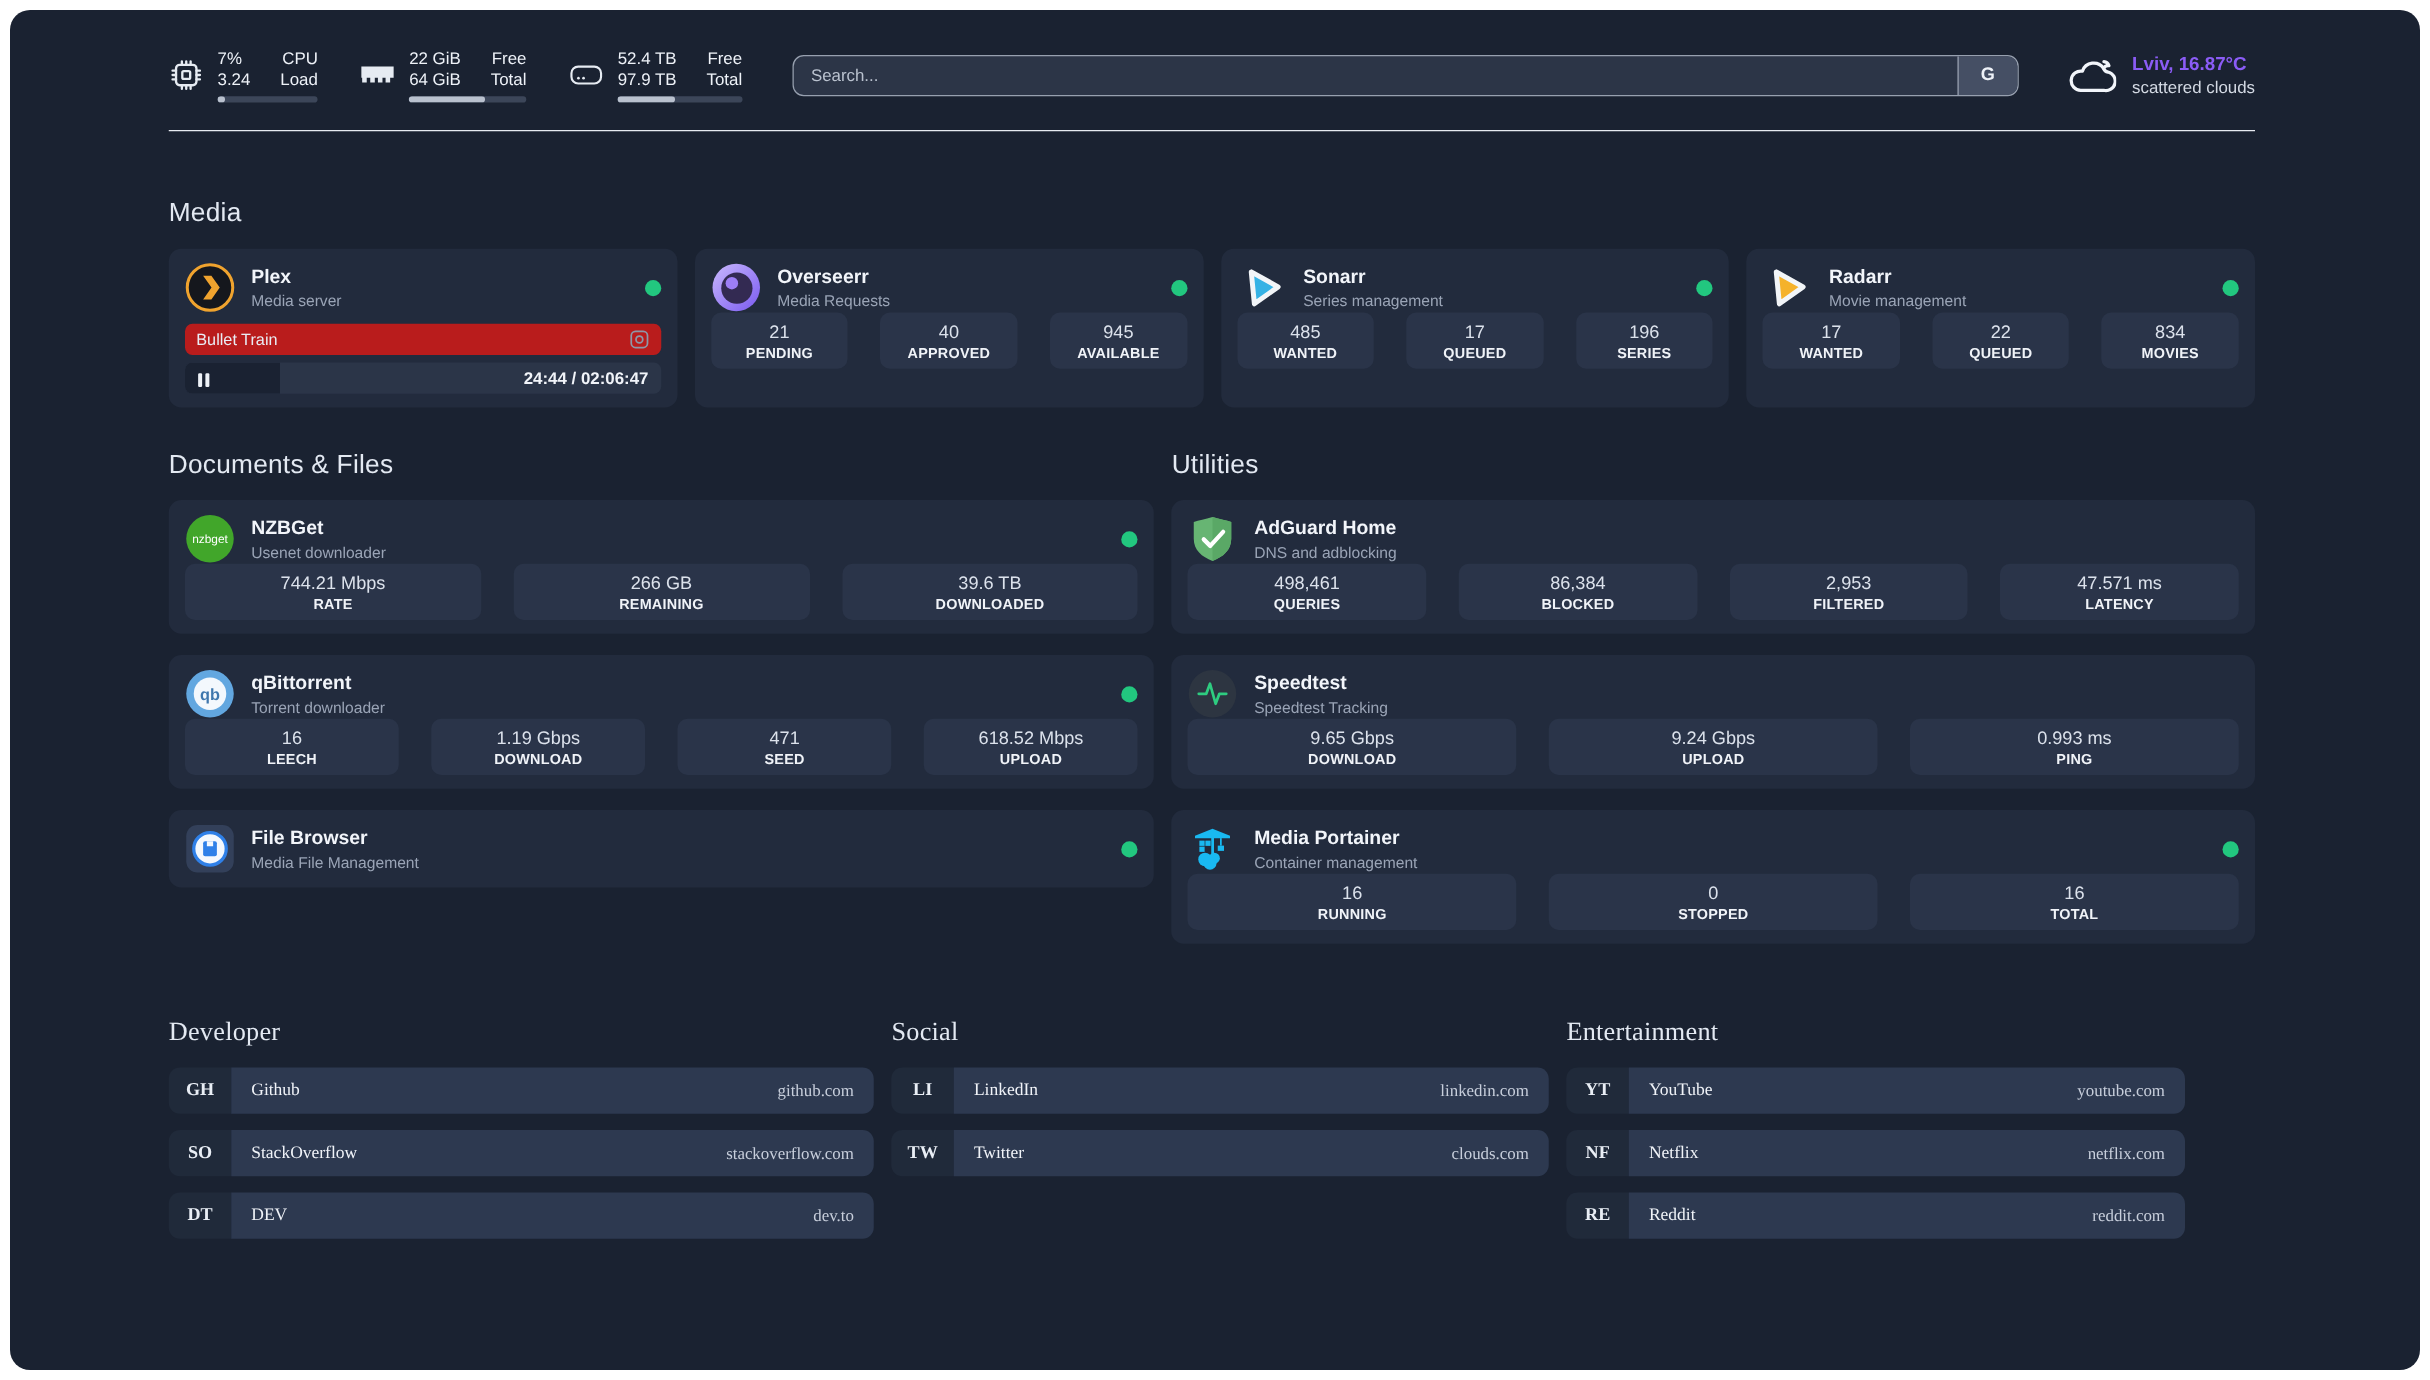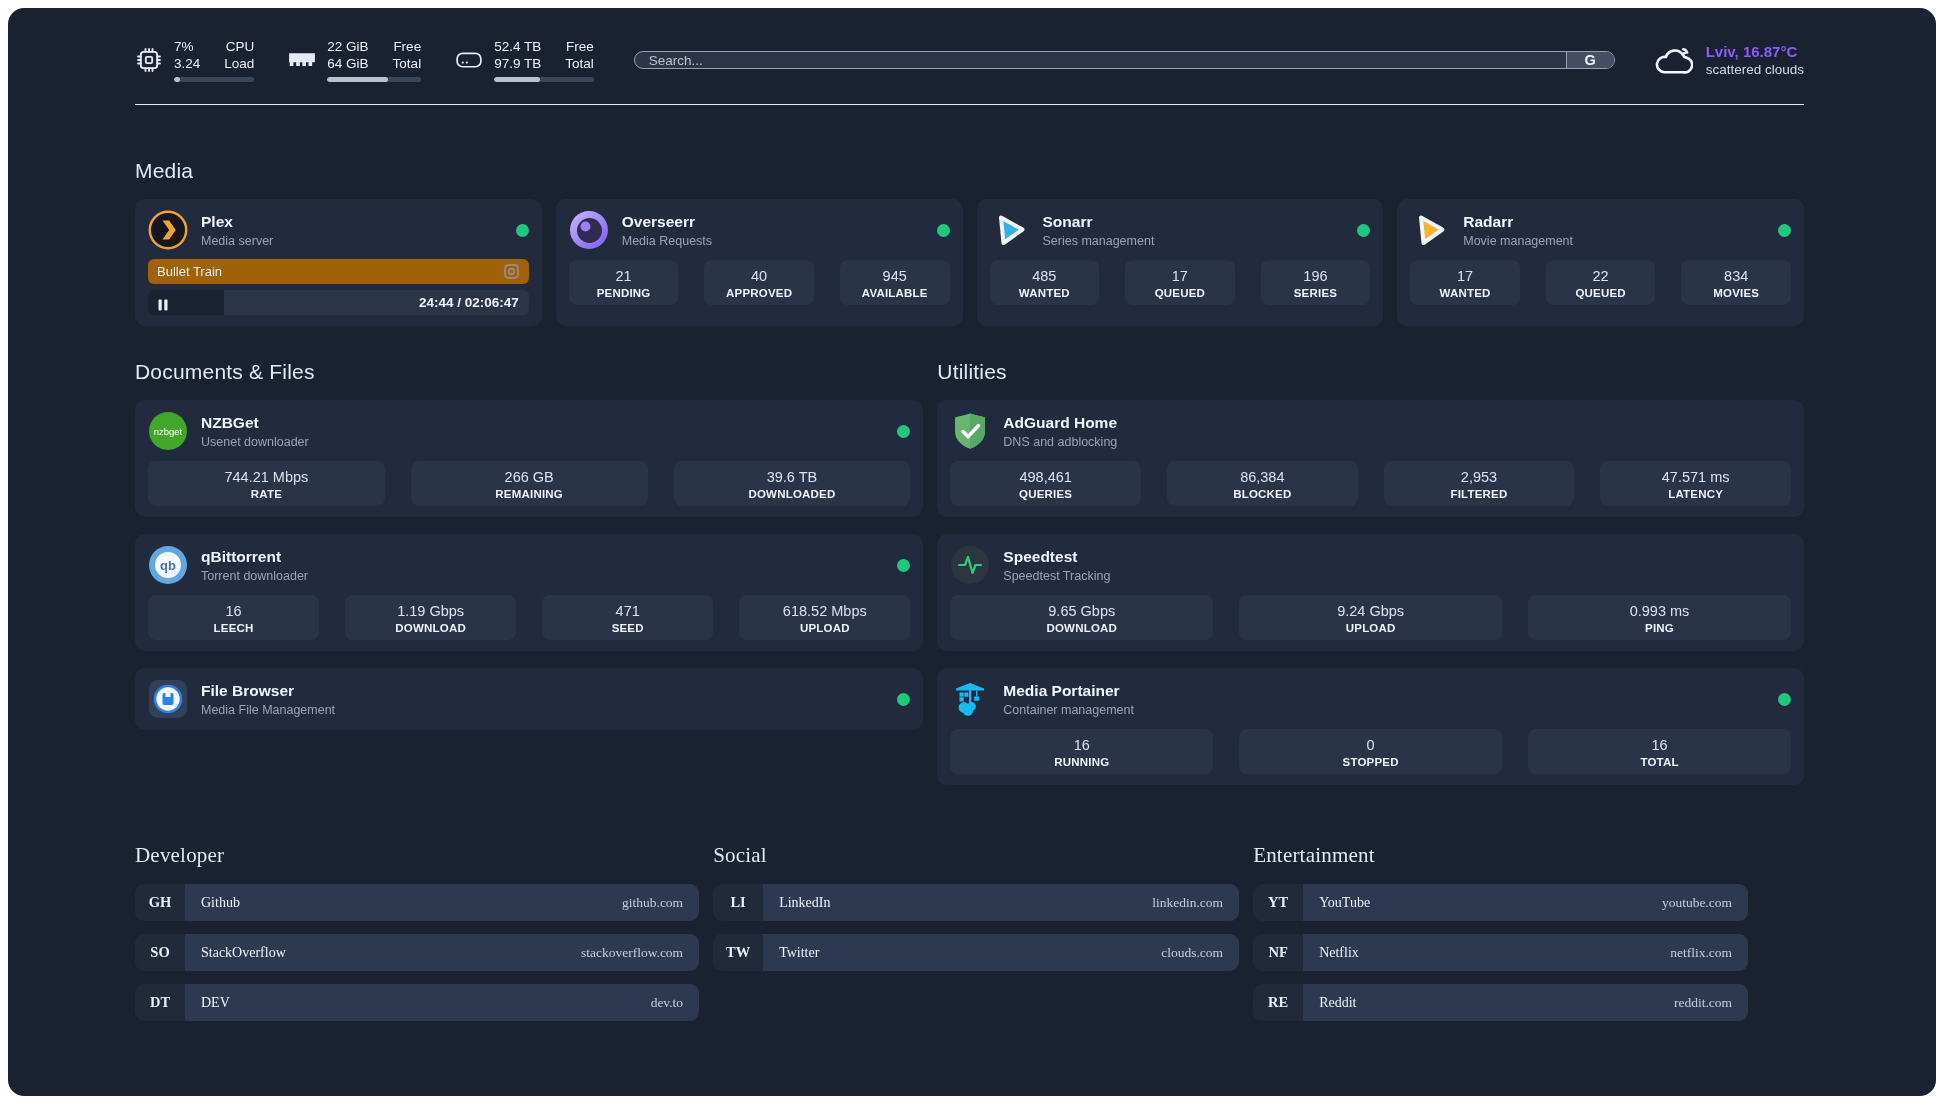--- a/index.html
+++ b/index.html
@@ -19,21 +19,21 @@
   .stats-group { display:flex; align-items:center; gap:34px; }
   .stat { display:flex; align-items:center; gap:11px; }
   .stat-icon { width:28px; height:28px; flex:none; display:flex; align-items:center; }
   .stat-icon svg { width:100%; height:auto; }
   .stat-rows { display:grid; grid-template-columns:auto auto; column-gap:24px;
                font-size:13.5px; line-height:17px; color:#eef2f8; }
   .stat-rows .sl { text-align:right; }
   .bar { height:5px; background:#3c4659; border-radius:3px; margin-top:5px; overflow:hidden; }
   .bar-fill { height:100%; background:#b9c1ce; border-radius:3px; }
 
-  .search { flex:1; margin:0 38px 0 40px; height:18px; border:1.5px solid #97a0af;
+  .search { flex:1; margin:0 38px 0 40px; height:33px; border:1.5px solid #97a0af;
             border-radius:9px; background:#2c3547; display:flex; align-items:center; overflow:hidden; }
   .search input { flex:1; background:transparent; border:none; outline:none;
                   color:#e3e8f0; font-size:13.5px; padding:0 14px;
                   font-family:"Liberation Sans", sans-serif; }
   .search input::placeholder { color:#bac2cf; }
   .g-btn { width:48px; height:100%; background:#454f64; border-left:1px solid #97a0af;
            display:flex; align-items:center; justify-content:center;
            color:#eef2f8; font-size:14.5px; font-weight:700; cursor:pointer; }
 
   .weather { display:flex; align-items:center; gap:13px; }
@@ -54,28 +54,28 @@
   .stack { display:flex; flex-direction:column; gap:17px; }
 
   .card { background:#222b3d; border-radius:10px; padding:11px 13px; cursor:pointer; }
   .card-head { display:flex; align-items:center; gap:13px; }
   .app-icon { width:40px; height:40px; flex:none; }
   .app-icon svg { width:40px; height:40px; display:block; }
   .app-name { font-size:15.5px; font-weight:700; color:#f2f5fa; line-height:19px; }
   .app-sub { font-size:12.5px; color:#9aa4b6; line-height:16px; margin-top:2px; }
   .dot { width:13px; height:13px; border-radius:50%; background:#22c77f; margin-left:auto; flex:none; }
 
-  .tiles { display:grid; gap:26px; margin-top:10px; }
+  .tiles { display:grid; gap:26px; }
   .tiles.c3 { grid-template-columns:repeat(3,1fr); }
   .tiles.c4 { grid-template-columns:repeat(4,1fr); }
   .tile { background:#2a3449; border-radius:8px; text-align:center; padding:7px 2px 6px; }
   .tile-v { font-size:14.5px; color:#dce2ec; line-height:18px; }
   .tile-l { font-size:11.5px; font-weight:700; color:#f0f3f8; letter-spacing:.2px; margin-top:2px; }
 
-  .np-row { margin-top:9px; background:#a16207; height:25px; border-radius:6px;
+  .np-row { margin-top:9px; background:#b91c1c; height:25px; border-radius:6px;
             display:flex; align-items:center; padding:0 9px; font-size:13px; color:#e9edf4; }
   .np-row .session { margin-left:auto; width:17px; height:17px; }
   .np-progress { margin-top:6px; position:relative; background:#2b3548; height:25px;
                  border-radius:6px; overflow:hidden; display:flex; align-items:center;text-align:right; }
   .np-fill { position:absolute; left:0; top:0; bottom:0; background:#1a2232; }
   .pause { position:relative; z-index:1; margin-left:9px; width:12px; height:12px; }
   .np-time { position:relative; z-index:1; margin-left:auto; padding-right:10px;
              font-size:13.5px; font-weight:700; color:#f1f4f9; }
 
   

